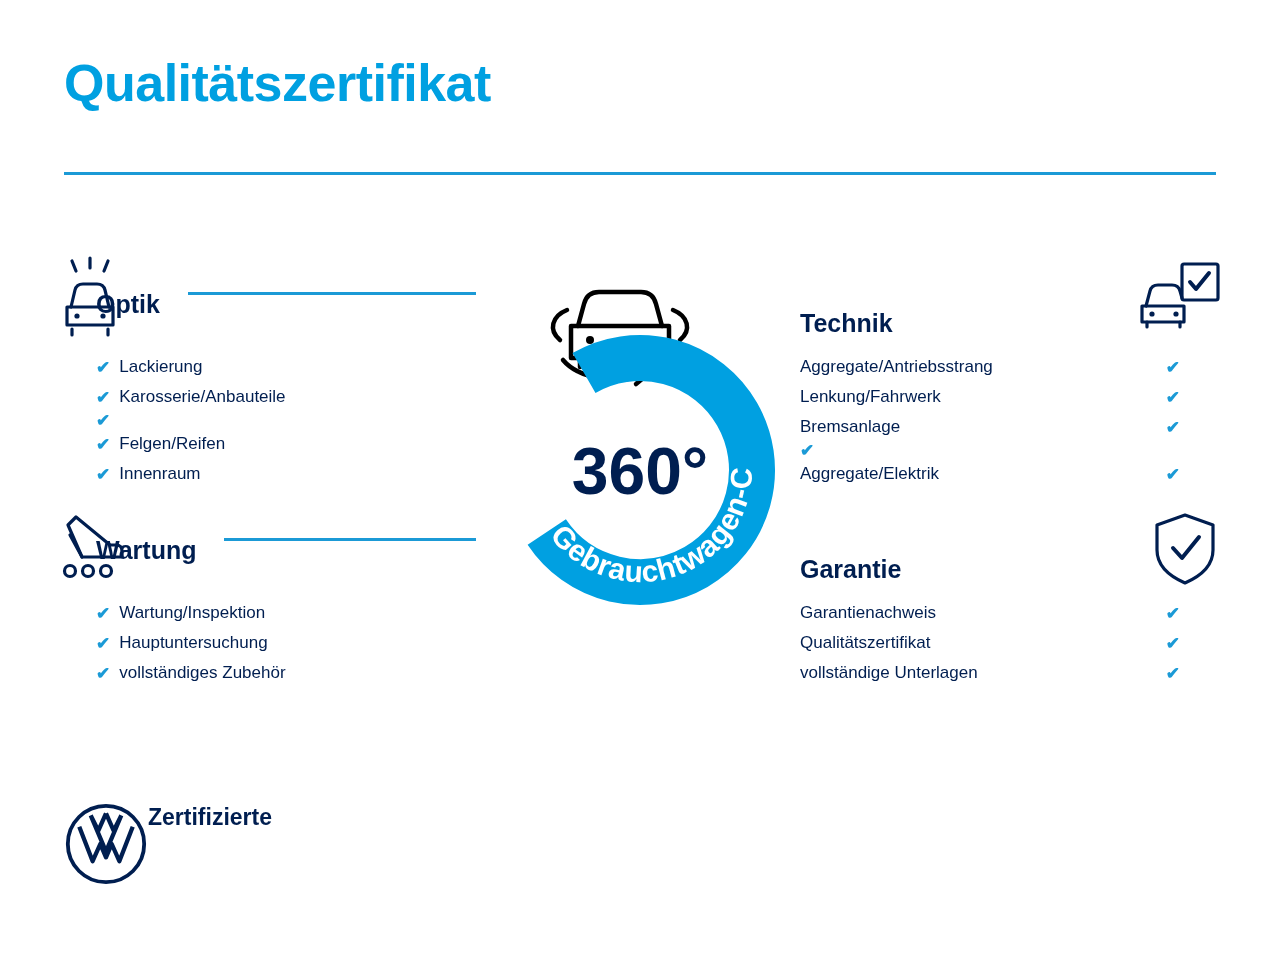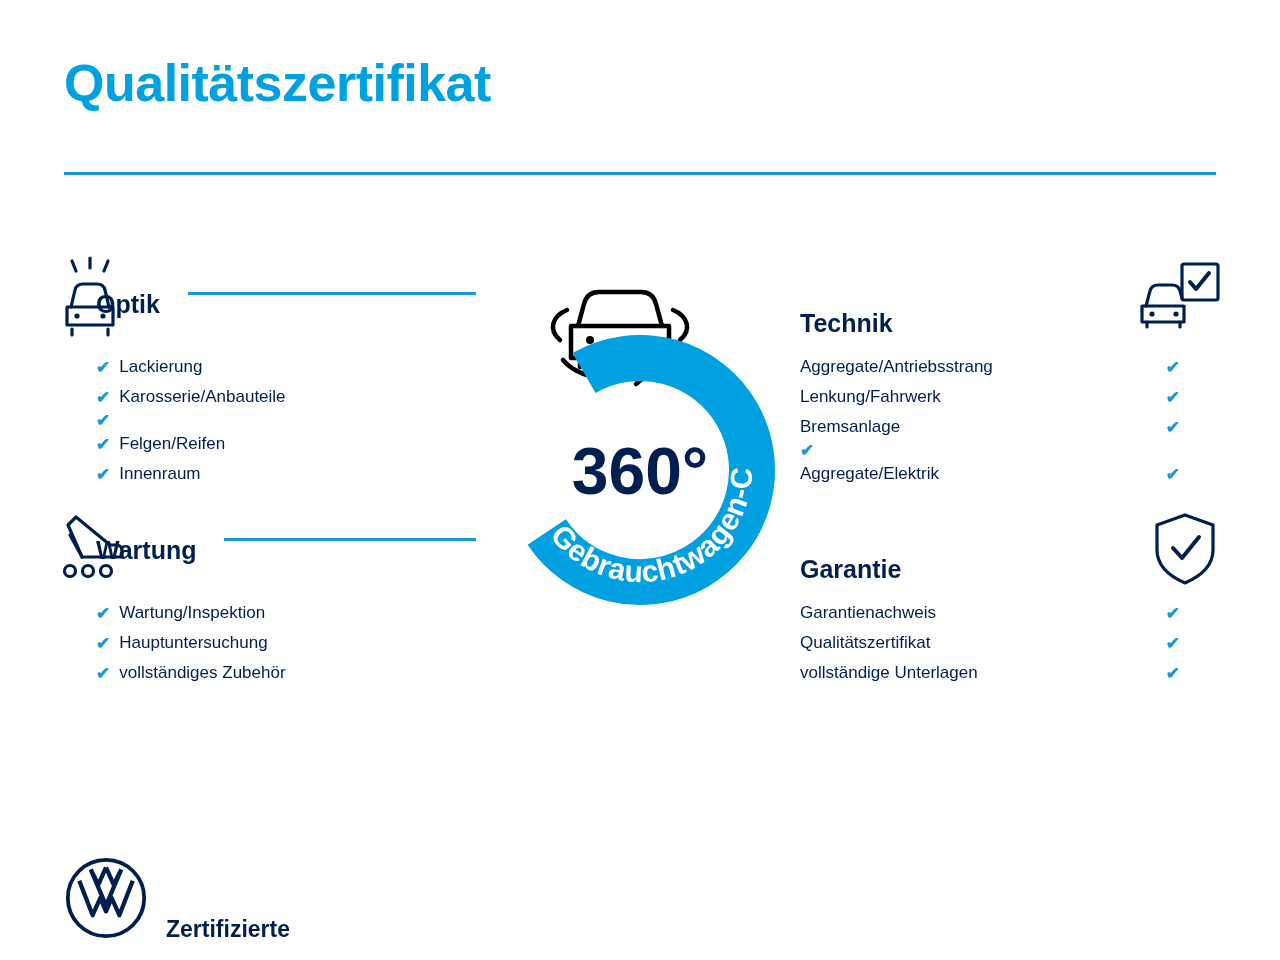--- a/index.html
+++ b/index.html
@@ -125,24 +125,23 @@
     font-family: "Liberation Sans", sans-serif;
     font-size: 66px;
     font-weight: bold;
     fill: #001e50;
   }
 
   
   .footer {
     position: absolute;
     left: 64px;
-    top: 856px;
+    top: 802px;
     display: flex;
-    align-items: flex-end;
-    gap: 18px;
+    align-items: flex-start;
   }
   .footer-text {
     font-size: 23px;
     font-weight: bold;
     line-height: 1.32;
     color: #001e50;
   }
 </style>
 </head>
 <body>

